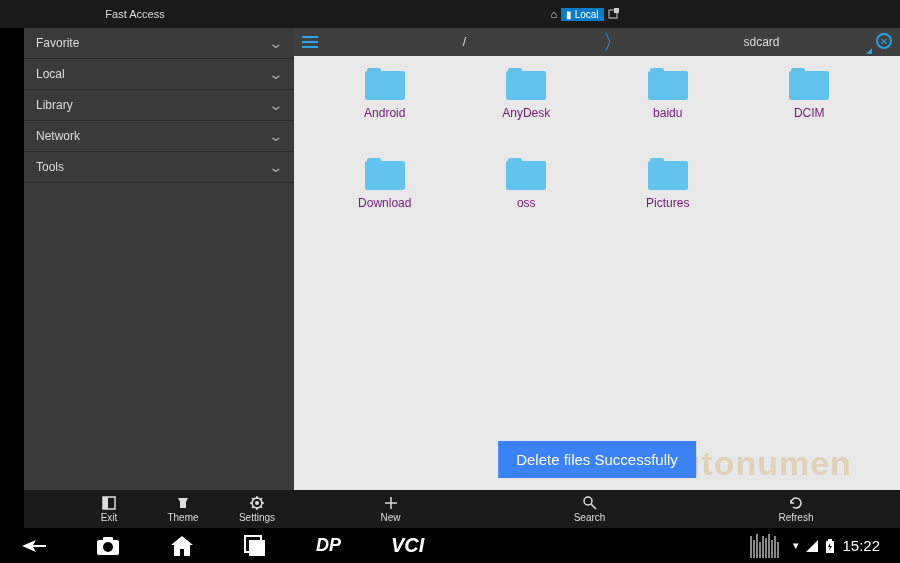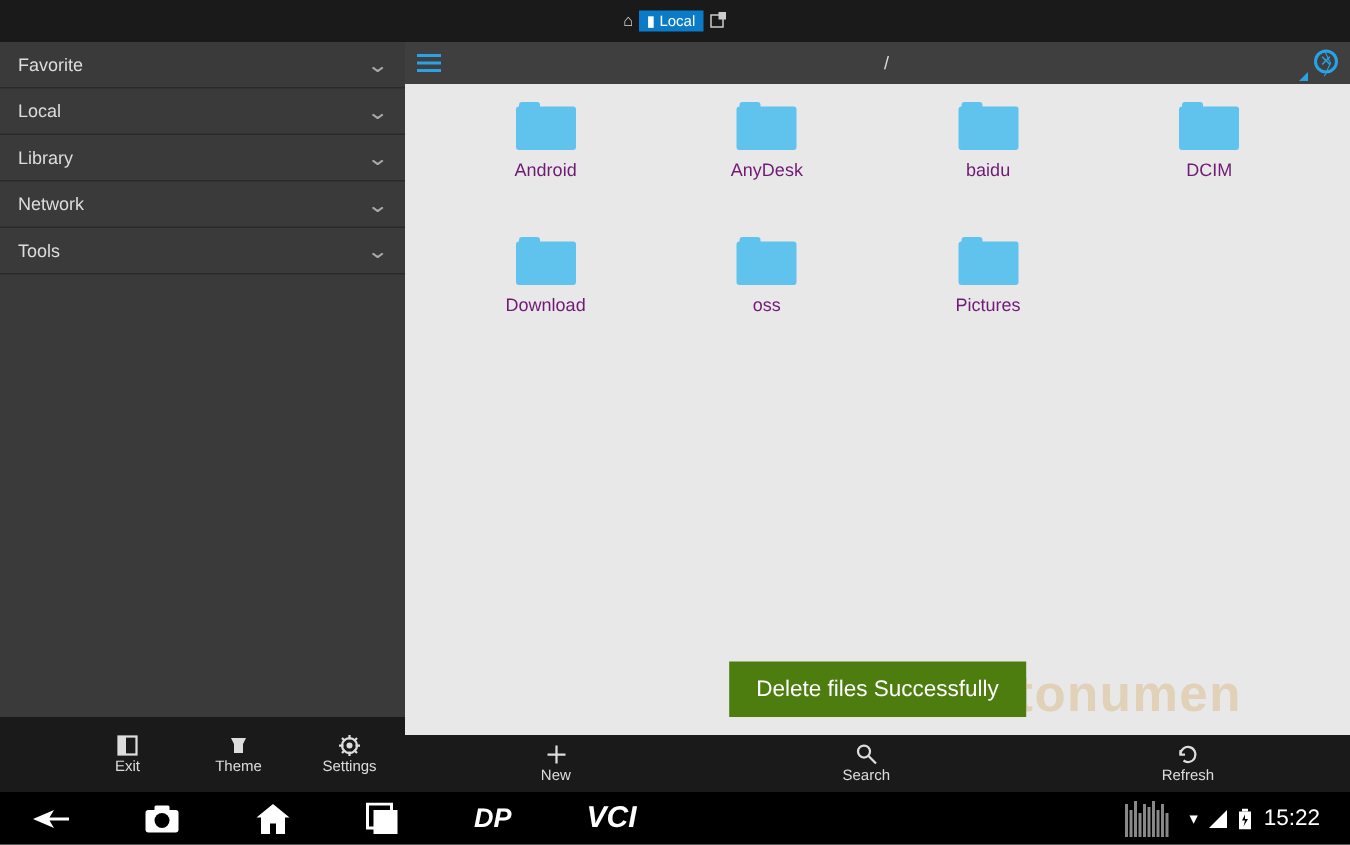--- a/index.html
+++ b/index.html
@@ -3,65 +3,66 @@
 <meta charset="utf-8">
 <style>
 * { box-sizing: border-box; margin: 0; padding: 0; font-family: Arial, sans-serif; }
 body { width: 900px; height: 563px; overflow: hidden; background: #000; position: relative; }
 
 .statusbar { height: 28px; background: #1a1a1a; display: flex; align-items: center; color: #ddd; font-size: 11px; }
 .statusbar-left { width: 270px; text-align: center; }
 .statusbar-right { flex: 1; display: flex; justify-content: center; align-items: center; gap: 4px; }
 .loc-badge { background: #0a7bc7; color: #fff; padding: 1px 5px; font-size: 10px; display: inline-flex; align-items: center; gap: 3px; }
 
-.main { display: flex; height: 500px; }
+.main { display: flex; height: 500px; margin-left: 24px; }
 
 .sidebar { width: 270px; background: #3a3a3a; display: flex; flex-direction: column; }
 .sidebar-item { height: 31px; display: flex; align-items: center; justify-content: space-between; padding: 0 12px; color: #ddd; font-size: 12px; border-bottom: 1px solid #2a2a2a; cursor: pointer; }
 .chev { color: #aaa; font-size: 14px; transform: scaleX(1.3); }
 
-.sidebar-bottom { margin-top: auto; height: 50px; background: #1a1a1a; display: flex; padding-left: 48px; }
+.sidebar-bottom { margin-top: auto; height: 38px; background: #1a1a1a; display: flex; padding-left: 48px; }
 .sb-btn { flex: 1; display: flex; flex-direction: column; align-items: center; justify-content: center; color: #ddd; font-size: 10px; cursor: pointer; gap: 2px; }
 
 .content { flex: 1; background: #e8e8e8; display: flex; flex-direction: column; position: relative; }
 
 .pathbar { height: 28px; background: #3f3f3f; display: flex; align-items: center; color: #ddd; font-size: 12px; position: relative; }
 .hamburger { width: 32px; display: flex; flex-direction: column; gap: 3px; padding: 0 8px; cursor: pointer; }
 .hamburger span { height: 2px; background: #29a3e8; }
 .path-seg { flex: 1; text-align: center; color: #ddd; }
 .path-divider { color: #29a3e8; font-size: 20px; }
 .path-close { position: absolute; right: 8px; top: 5px; width: 16px; height: 16px; border: 2px solid #29a3e8; border-radius: 50%; display: flex; align-items: center; justify-content: center; color: #29a3e8; font-size: 10px; cursor: pointer; }
 .path-corner { position: absolute; right: 28px; bottom: 2px; width: 0; height: 0; border-left: 6px solid transparent; border-bottom: 6px solid #29a3e8; }
 
 .grid { flex: 1; padding: 12px 20px; display: grid; grid-template-columns: repeat(4, 1fr); grid-auto-rows: 90px; gap: 0; }
 .folder { display: flex; flex-direction: column; align-items: center; cursor: pointer; }
 .folder-icon { width: 40px; height: 32px; position: relative; margin-bottom: 6px; }
 .folder-icon::before { content: ''; position: absolute; top: 0; left: 2px; width: 14px; height: 5px; background: #5fc3ee; border-radius: 2px 2px 0 0; }
 .folder-icon::after { content: ''; position: absolute; top: 3px; left: 0; width: 40px; height: 29px; background: #5fc3ee; border-radius: 2px; }
 .folder-label { font-size: 12px; color: #701a75; }
 
-.toast { position: absolute; left: 50%; transform: translateX(-50%); bottom: 50px; background: #4d7c0f; color: #fff; padding: 10px 18px; border-radius: 0; font-size: 15px; }
+.toast { position: absolute; left: 50%; transform: translateX(-50%); bottom: 50px; background: #3b82f6; color: #fff; padding: 10px 18px; border-radius: 0; font-size: 15px; }
 
 .watermark { position: absolute; left: 360px; bottom: 45px; font-size: 34px; font-weight: bold; color: rgba(200,140,40,0.25); letter-spacing: 1px; pointer-events: none; }
 
 .content-bottom { height: 38px; background: #1a1a1a; display: flex; justify-content: space-around; align-items: center; }
 .cb-btn { display: flex; flex-direction: column; align-items: center; color: #ddd; font-size: 10px; cursor: pointer; gap: 1px; }
 
 .navbar { position: absolute; bottom: 0; left: 0; right: 0; height: 35px; background: #000; display: flex; align-items: center; padding: 16px 20px; gap: 50px; color: #fff; }
 .nav-icn { cursor: pointer; display: flex; align-items: center; justify-content: center; }
 .nav-right { margin-left: auto; display: flex; align-items: center; gap: 8px; font-size: 14px; }
 .barcode { display: flex; gap: 1px; align-items: flex-end; margin-right: 6px; }
 .barcode span { width: 2px; background: #888; }
 
 svg { display: block; }
 </style>
 </head>
 <body>
 
 <div class="statusbar">
+  <div class="statusbar-left">Fast Access</div>
   <div class="statusbar-right">
     <span>⌂</span>
     <span class="loc-badge">
       <span>▮</span>
       <span>Local</span>
     </span>
     <span>
       <svg width="12" height="12" viewBox="0 0 12 12">
           <rect x="1" y="2" width="8" height="8" fill="none" stroke="#ccc" stroke-width="1"></rect>
           <rect x="6" y="0" width="5" height="5" fill="#ccc"></rect>
@@ -120,20 +121,21 @@
 
   <div class="content">
     <div class="pathbar">
       <div class="hamburger">
           <span></span>
           <span></span>
           <span></span>
         </div>
       <div class="path-seg">/</div>
       <div class="path-divider">〉</div>
+      <div class="path-seg">sdcard</div>
       <div class="path-corner"></div>
       <div class="path-close">✕</div>
     </div>
 
     <div class="grid">
       <div class="folder">
           <div class="folder-icon"></div>
           <div class="folder-label">Android</div>
         </div>
       <div class="folder">

